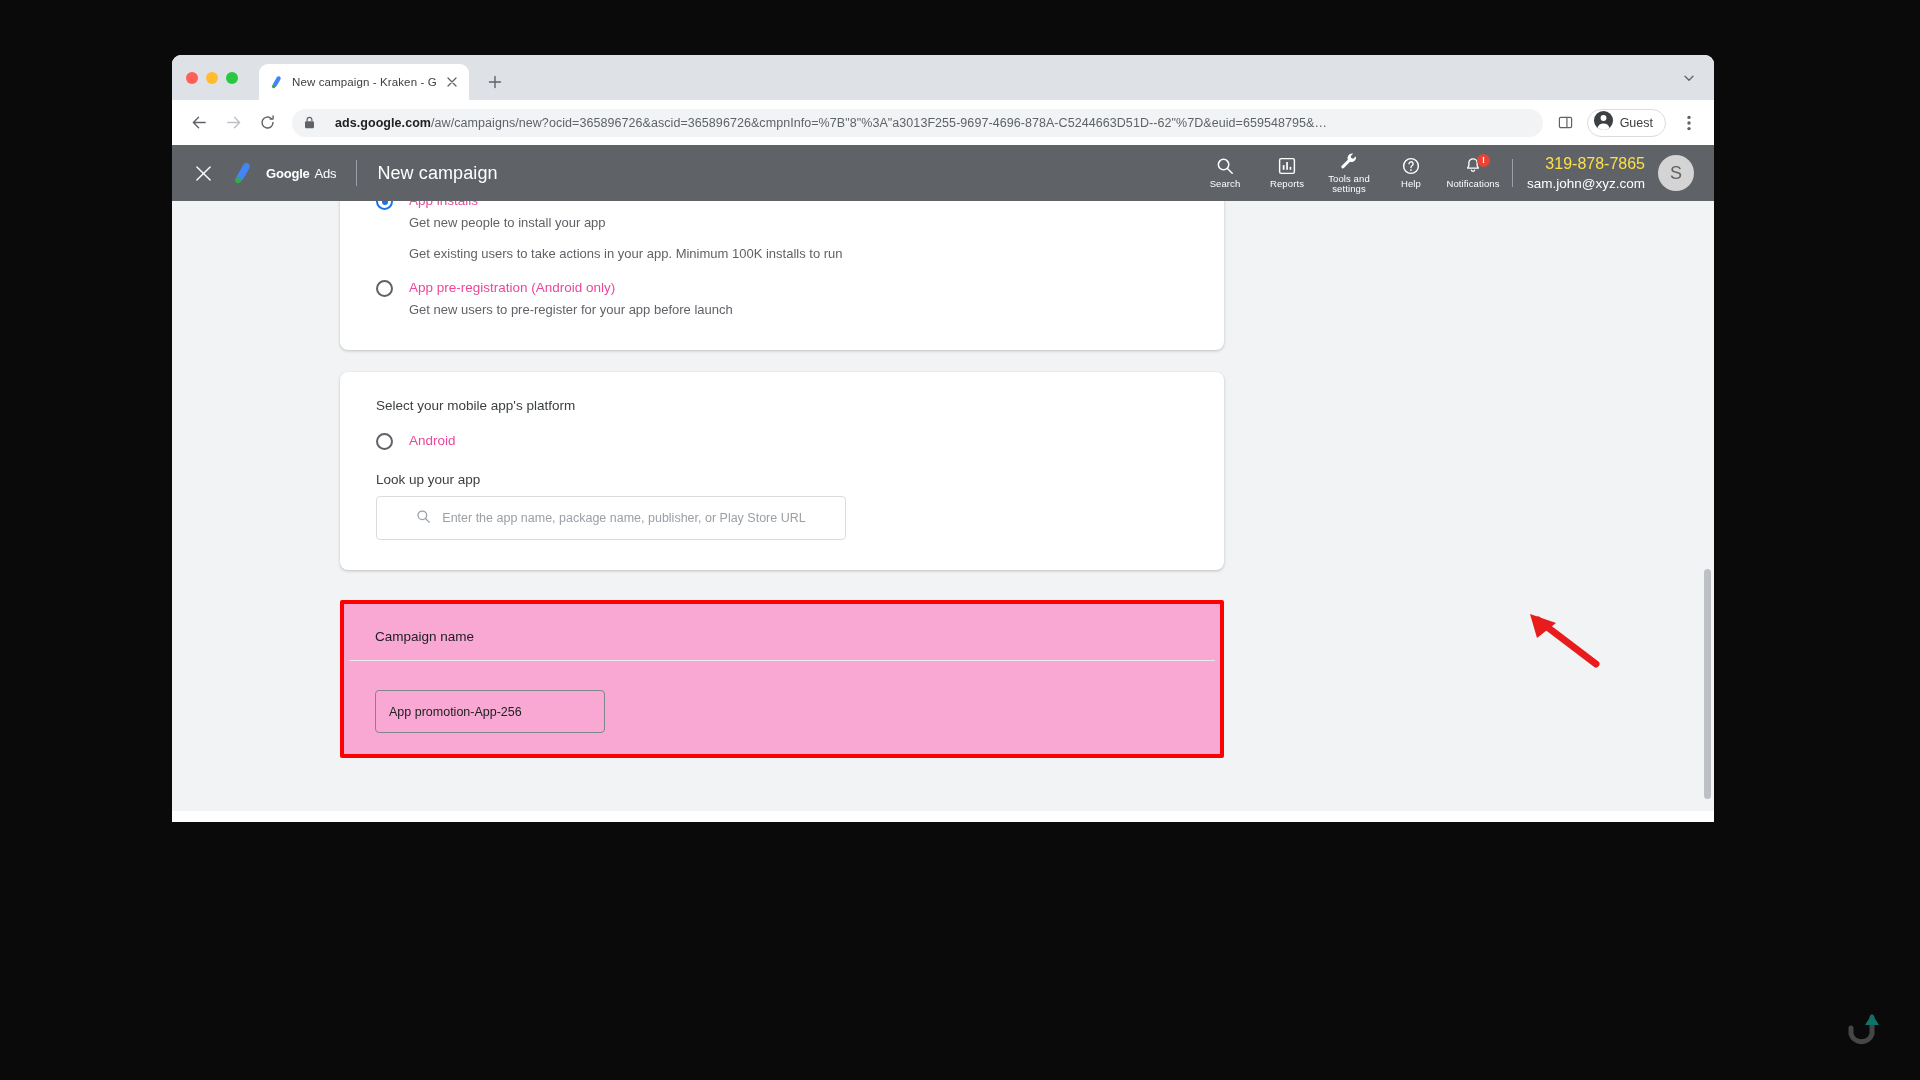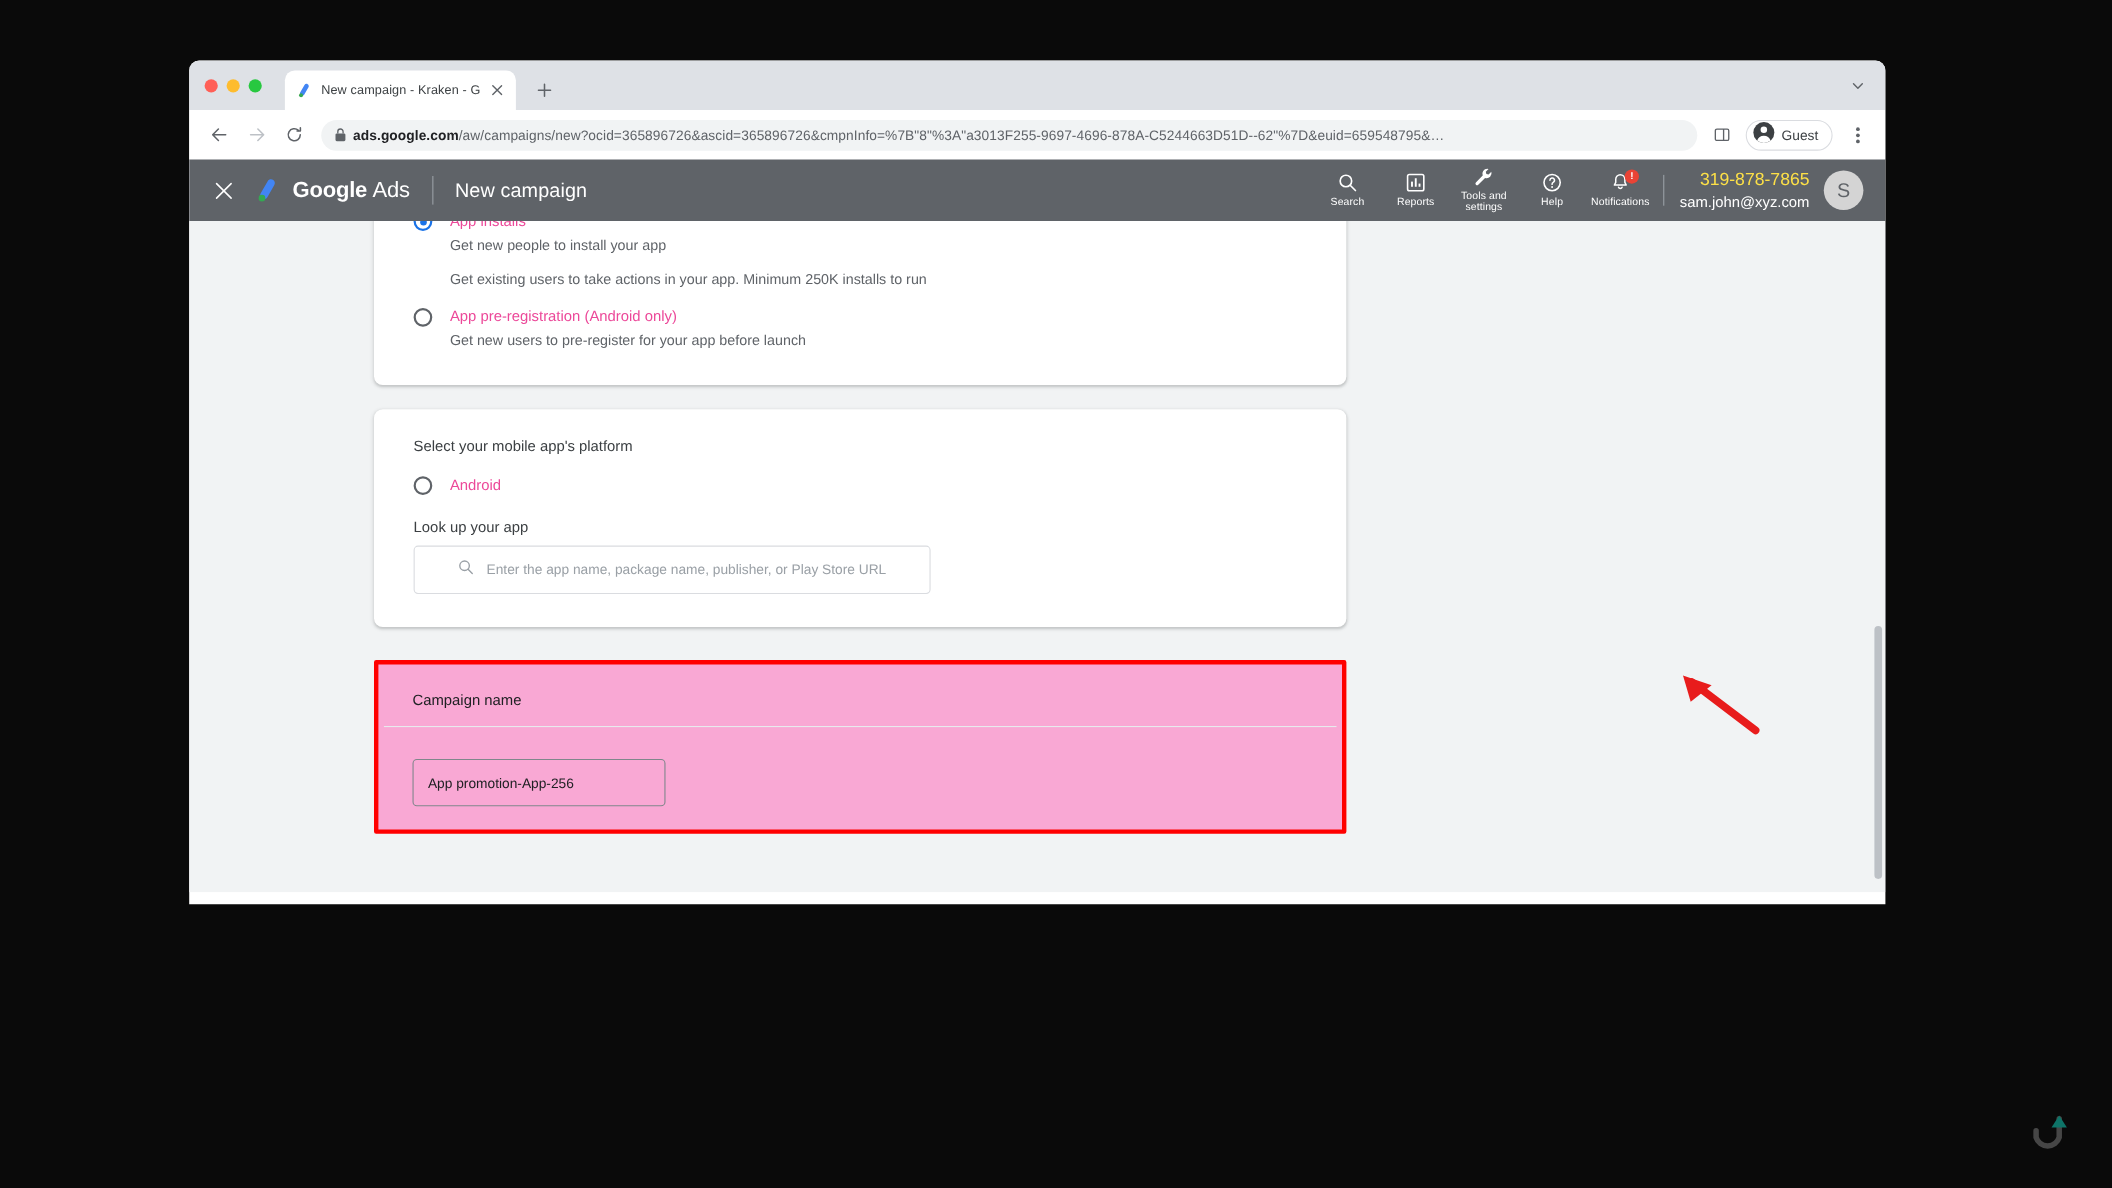--- a/index.html
+++ b/index.html
@@ -90,21 +90,21 @@
     flex:0 0 30px;
   }
   .nav-btn.disabled{ color:#bdc1c6; }
   #omnibox{
     flex:1 1 auto;
     height:28px;
     background:#f1f3f4;
     border-radius:14px;
     display:flex; align-items:center;
     padding:0 12px;
-    gap:6px;
+    gap:20px;
     margin:12px 6px;
     overflow:hidden;
     cursor:text;
   }
   #lock-icon{ flex:0 0 11px; color:#5f6368; display:flex; align-items:center; }
   #url-text{
     font-size:12.5px; color:#5f6368;
     white-space:nowrap; overflow:hidden; text-overflow:ellipsis;
     letter-spacing:.005em;
   }
@@ -134,21 +134,21 @@
     padding:0 20px 0 18px;
     color:#ffffff;
   }
   #ads-close{
     width:26px; height:26px; flex:0 0 26px;
     display:flex; align-items:center; justify-content:center;
     cursor:pointer; margin-right:16px;
   }
   #ads-logo{ display:flex; align-items:center; gap:9px; }
   #ads-logo-mark{ width:25px; height:25px; position:relative; flex:0 0 25px; }
-  #ads-wordmark{ font-size:20px; letter-spacing:-.2px; display:flex; gap:5px; align-items:baseline; }
+  #ads-wordmark{ font-size:13px; letter-spacing:-.2px; display:flex; gap:5px; align-items:baseline; }
   #ads-wordmark .g{ font-weight:700; }
   #ads-wordmark .a{ font-weight:400; }
   #ads-divider{
     width:1px; height:26px; background:#9aa0a6;
     margin:0 20px;
   }
   #page-title{ font-size:18px; font-weight:400; letter-spacing:.1px; }
 
   #header-actions{
     margin-left:auto;
@@ -501,21 +501,21 @@
     <div id="content-col">
 
       <div class="card" id="goal-card">
 
         <div class="radio-row">
           <span class="radio checked"></span>
           <span class="radio-label">App installs</span>
         </div>
         <div class="radio-desc">Get new people to install your app</div>
 
-        <div class="radio-desc">Get existing users to take actions in your app. Minimum 250K installs to run</div>
+        <div class="radio-desc">Get existing users to take actions in your app. Minimum 100K installs to run</div>
 
         <div class="radio-row">
           <span class="radio"></span>
           <span class="radio-label">App pre-registration (Android only)</span>
         </div>
         <div class="radio-desc">Get new users to pre-register for your app before launch</div>
       </div>
 
       <div class="card" id="platform-card">
 

